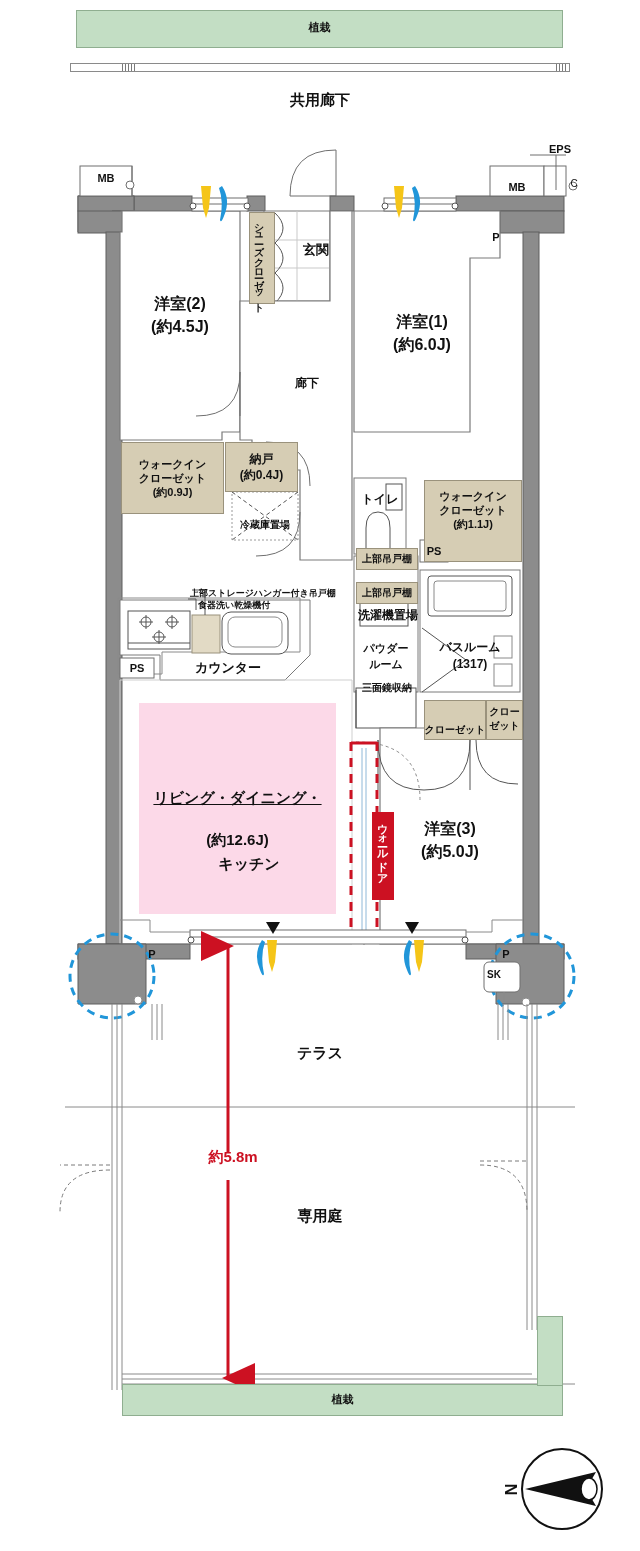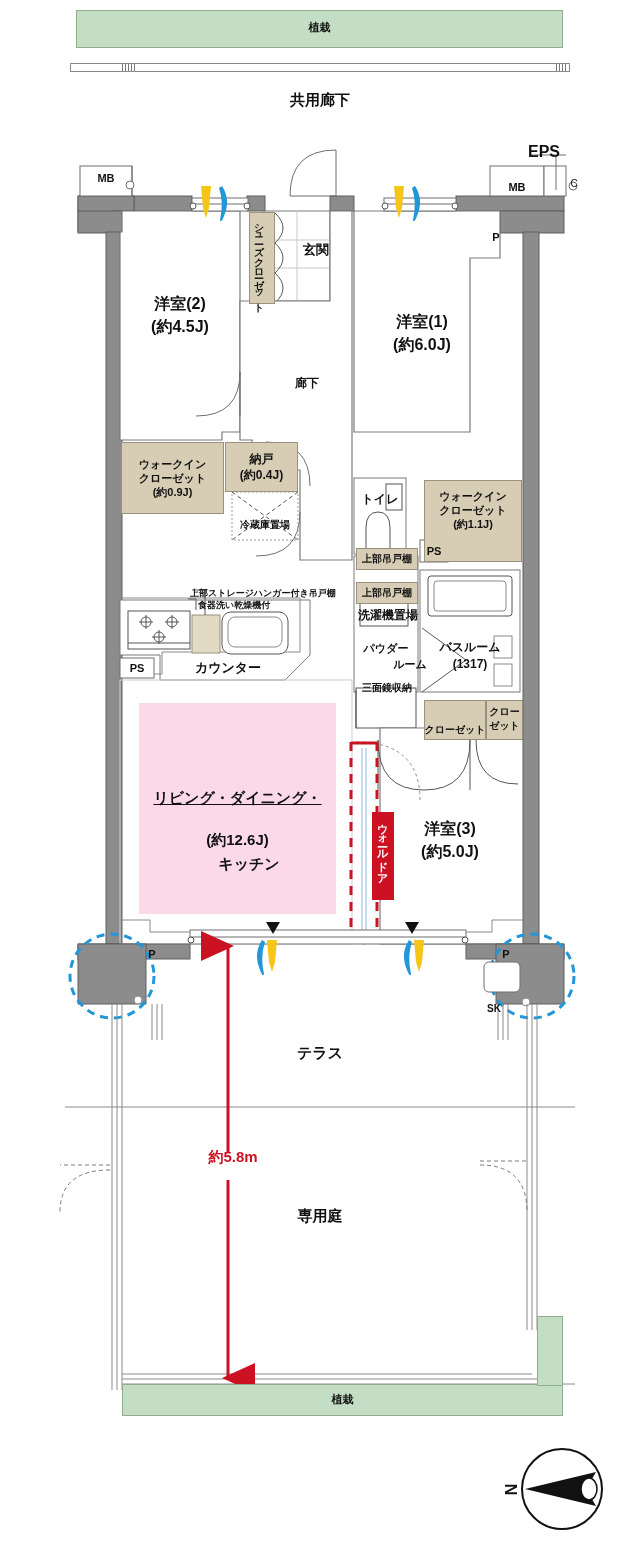--- a/index.html
+++ b/index.html
@@ -313,41 +313,41 @@
   <div class="lbl" style="left:372px;top:313px;width:100px;font-size:16px;">洋室(1)</div>
   <div class="lbl" style="left:372px;top:336px;width:100px;font-size:16px;">(約6.0J)</div>
 
   <div class="lbl" style="left:400px;top:820px;width:100px;font-size:16px;">洋室(3)</div>
   <div class="lbl" style="left:400px;top:843px;width:100px;font-size:16px;">(約5.0J)</div>
 
   <div class="lbl" style="left:288px;top:242px;width:56px;font-size:13px;">玄関</div>
   <div class="lbl" style="left:283px;top:376px;width:48px;font-size:12px;">廊下</div>
   <div class="lbl" style="left:356px;top:492px;width:48px;font-size:12px;">トイレ</div>
   <div class="lbl" style="left:354px;top:642px;width:64px;font-size:11px;">パウダー</div>
-  <div class="lbl" style="left:354px;top:658px;width:64px;font-size:11px;margin-left:24px;">ルーム</div>
+  <div class="lbl" style="left:354px;top:658px;width:64px;font-size:11px;">ルーム</div>
   <div class="lbl" style="left:424px;top:640px;width:92px;font-size:12px;">バスルーム</div>
   <div class="lbl" style="left:424px;top:657px;width:92px;font-size:12px;">(1317)</div>
   <div class="lbl" style="left:168px;top:660px;width:120px;font-size:13px;">カウンター</div>
 
   <div class="abs" style="left:372px;top:812px;width:22px;height:88px;background:#cc1122;"></div>
   <div class="lbl vert" style="left:376px;top:816px;font-size:11px;color:#ffffff;">ウォールドア</div>
 
   <div class="lbl" style="left:190px;top:588px;width:220px;font-size:9px;text-align:left;">上部ストレージハンガー付き吊戸棚</div>
   <div class="lbl" style="left:198px;top:600px;width:200px;font-size:9px;text-align:left;">食器洗い乾燥機付</div>
 
   <div class="lbl" style="left:82px;top:172px;width:48px;font-size:11px;">MB</div>
   <div class="lbl" style="left:492px;top:181px;width:50px;font-size:11px;">MB</div>
-  <div class="lbl" style="left:524px;top:143px;width:40px;font-size:16px;">EPS</div>
+  <div class="lbl" style="left:540px;top:143px;width:40px;font-size:11px;">EPS</div>
   <div class="lbl" style="left:566px;top:178px;width:16px;font-size:10px;font-weight:400;">C</div>
   <div class="lbl" style="left:120px;top:662px;width:34px;font-size:11px;">PS</div>
   <div class="lbl" style="left:420px;top:545px;width:28px;font-size:11px;">PS</div>
   <div class="lbl" style="left:488px;top:231px;width:16px;font-size:11px;">P</div>
   <div class="lbl" style="left:144px;top:948px;width:16px;font-size:11px;">P</div>
   <div class="lbl" style="left:498px;top:948px;width:16px;font-size:11px;">P</div>
-  <div class="lbl" style="left:486px;top:1003px;width:16px;font-size:10px;">SK</div>
+  <div class="lbl" style="left:486px;top:969px;width:16px;font-size:10px;">SK</div>
 
   <div class="lbl" style="left:260px;top:1044px;width:120px;font-size:15px;">テラス</div>
   <div class="lbl" style="left:260px;top:1207px;width:120px;font-size:15px;">専用庭</div>
   <div class="lbl" style="left:188px;top:1148px;width:90px;font-size:15px;color:#cc1122;">約5.8m</div>
 
   <div class="abs green" style="left:122px;top:1384px;width:441px;height:32px;"></div>
   <div class="abs green" style="left:537px;top:1316px;width:26px;height:70px;"></div>
   <div class="lbl" style="left:122px;top:1393px;width:441px;font-size:11px;">植栽</div>
 
   <div class="lbl" style="left:500px;top:1480px;width:24px;font-size:16px;transform:rotate(-90deg);">N</div>

